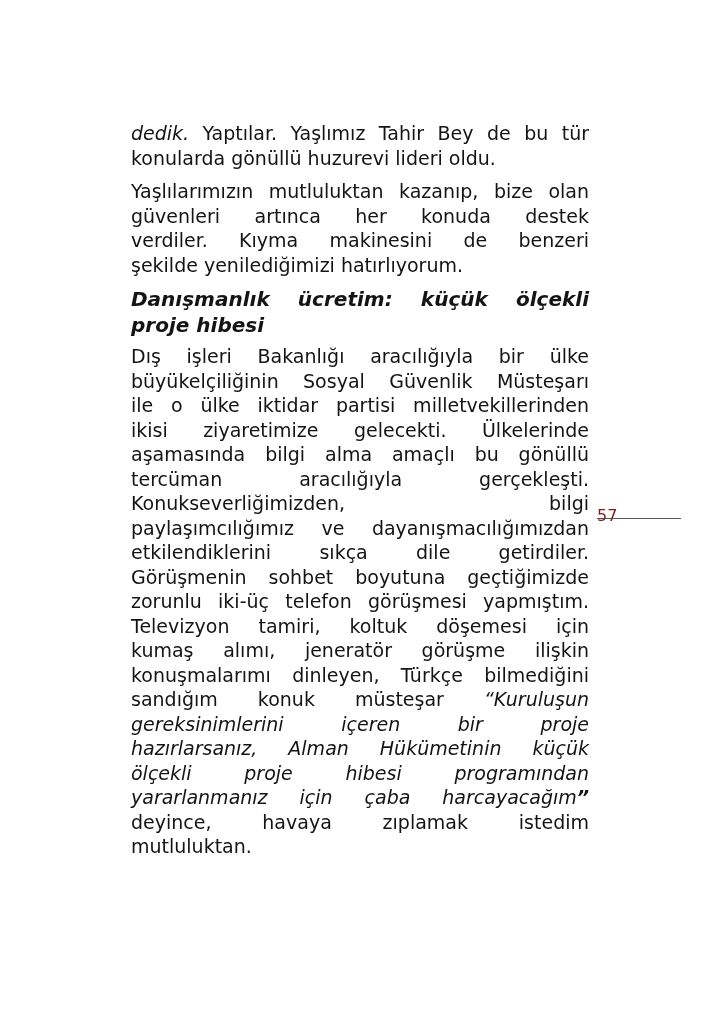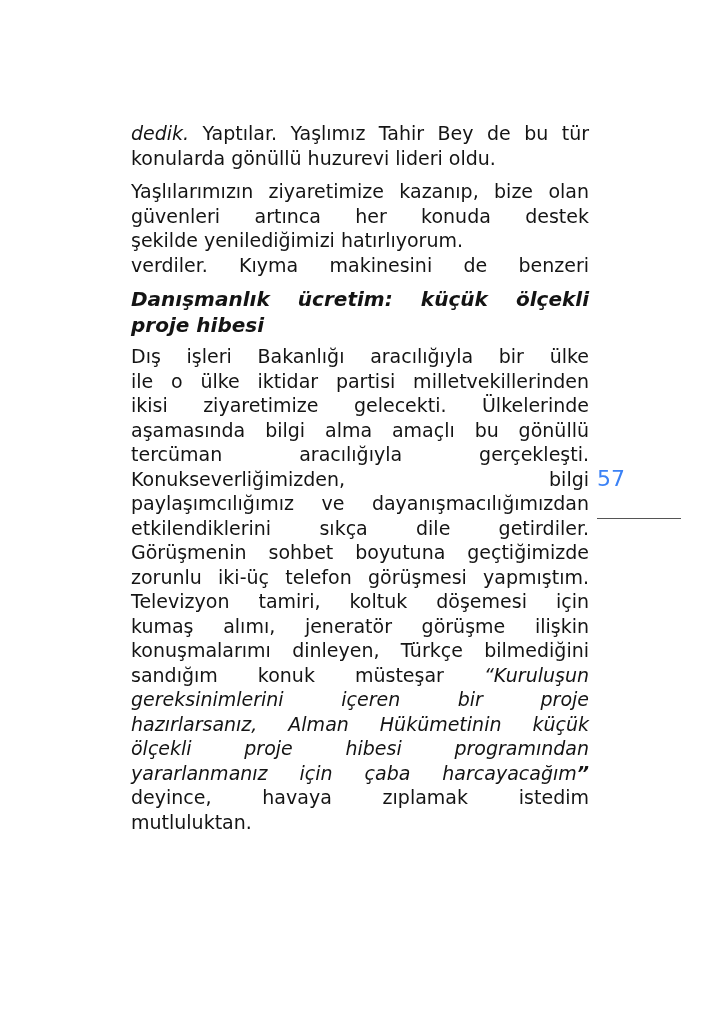--- a/index.html
+++ b/index.html
@@ -47,55 +47,56 @@
     font-weight: 700;
     font-style: italic;
   }
   .seg-r { font-style: normal; font-weight: 400; }
   .seg-i { font-style: italic; }
   .seg-bi { font-weight: 700; font-style: italic; }
   .block-heading .seg-r { font-style: italic; font-weight: 700; }
   .page-number {
     position: absolute;
     left: 597px;
-    top: 468px;
-    font-size: 22px;
+    top: 508px;
+    font-size: 16px;
     line-height: 1;
-    color: #3b82f6;
+    color: #7f1d1d;
   }
   .page-number-rule {
     position: absolute;
     left: 597px;
     top: 517.5px;
     width: 84px;
     height: 1.5px;
     background: #555555;
   }
 </style>
 </head>
 <body>
 
 <div class="page">
   <div class="text-column">
       <div class="block block-paragraph">
         <div class="line"><span class="seg-i">dedik.</span><span class="seg-r"> Yaptılar. Yaşlımız Tahir Bey de bu tür</span></div>
         <div class="line last"><span class="seg-r">konularda gönüllü huzurevi lideri oldu.</span></div>
       </div>
       <div class="block block-paragraph">
-        <div class="line"><span class="seg-r">Yaşlılarımızın ziyaretimize kazanıp, bize olan</span></div>
+        <div class="line"><span class="seg-r">Yaşlılarımızın mutluluktan kazanıp, bize olan</span></div>
         <div class="line"><span class="seg-r">güvenleri artınca her konuda destek</span></div>
+        <div class="line"><span class="seg-r">verdiler. Kıyma makinesini de benzeri</span></div>
         <div class="line last"><span class="seg-r">şekilde yenilediğimizi hatırlıyorum.</span></div>
-        <div class="line"><span class="seg-r">verdiler. Kıyma makinesini de benzeri</span></div>
       </div>
       <div class="block block-heading">
         <div class="line"><span class="seg-r">Danışmanlık ücretim: küçük ölçekli</span></div>
         <div class="line last"><span class="seg-r">proje hibesi</span></div>
       </div>
       <div class="block block-paragraph">
         <div class="line"><span class="seg-r">Dış işleri Bakanlığı aracılığıyla bir ülke</span></div>
+        <div class="line"><span class="seg-r">büyükelçiliğinin Sosyal Güvenlik Müsteşarı</span></div>
         <div class="line"><span class="seg-r">ile o ülke iktidar partisi milletvekillerinden</span></div>
         <div class="line"><span class="seg-r">ikisi ziyaretimize gelecekti. Ülkelerinde</span></div>
         <div class="line"><span class="seg-r">aşamasında bilgi alma amaçlı bu gönüllü</span></div>
         <div class="line"><span class="seg-r">tercüman aracılığıyla gerçekleşti.</span></div>
         <div class="line"><span class="seg-r">Konukseverliğimizden, bilgi</span></div>
         <div class="line"><span class="seg-r">paylaşımcılığımız ve dayanışmacılığımızdan</span></div>
         <div class="line"><span class="seg-r">etkilendiklerini sıkça dile getirdiler.</span></div>
         <div class="line"><span class="seg-r">Görüşmenin sohbet boyutuna geçtiğimizde</span></div>
         <div class="line"><span class="seg-r">zorunlu iki-üç telefon görüşmesi yapmıştım.</span></div>
         <div class="line"><span class="seg-r">Televizyon tamiri, koltuk döşemesi için</span></div>

